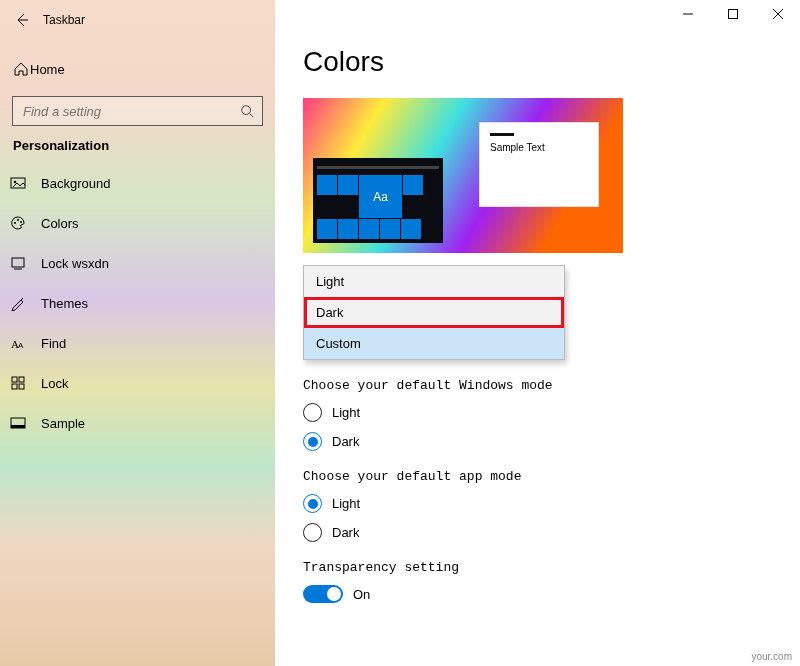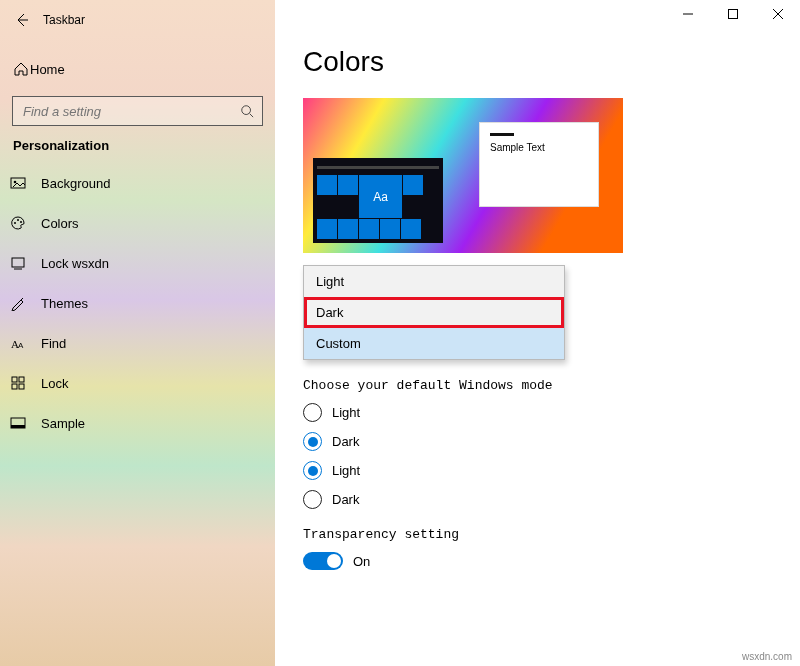--- a/index.html
+++ b/index.html
@@ -272,30 +272,31 @@
     <div class="group-label">Choose your default Windows mode</div>
     <div class="radio-row">
       <div class="radio"></div>
       <span>Light</span>
     </div>
     <div class="radio-row">
       <div class="radio on"></div>
       <span>Dark</span>
     </div>
 
+    <div class="group-label">Choose your default app mode</div>
     <div class="radio-row">
       <div class="radio on"></div>
       <span>Light</span>
     </div>
     <div class="radio-row">
       <div class="radio"></div>
       <span>Dark</span>
     </div>
 
     <div class="group-label">Transparency setting</div>
     <div class="radio-row">
       <div class="toggle"></div>
       <span>On</span>
     </div>
   </div>
 </div>
 
-<div class="watermark">wsxdn.com</div>
+<div class="watermark">your.com</div>
 
 </body></html>

